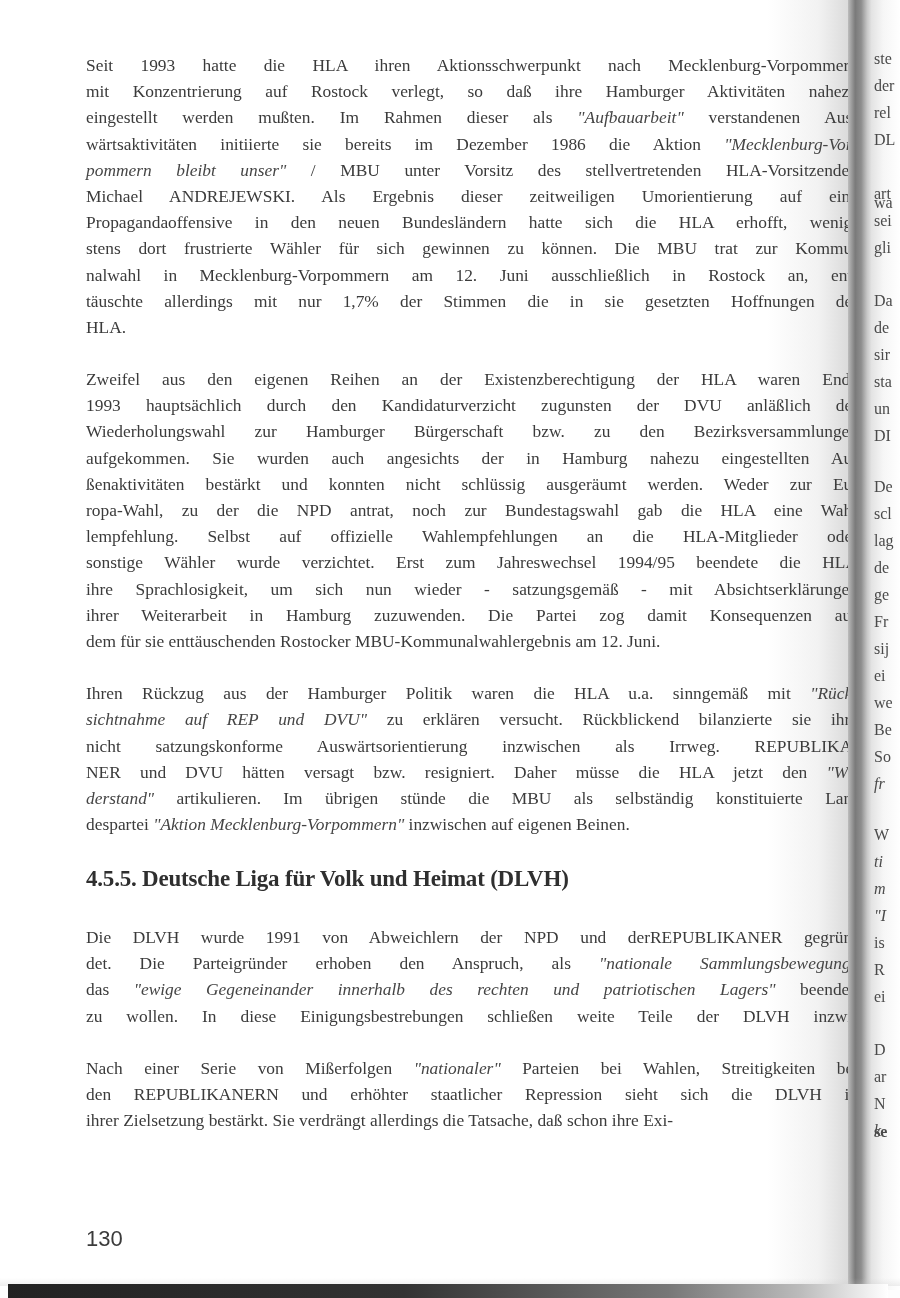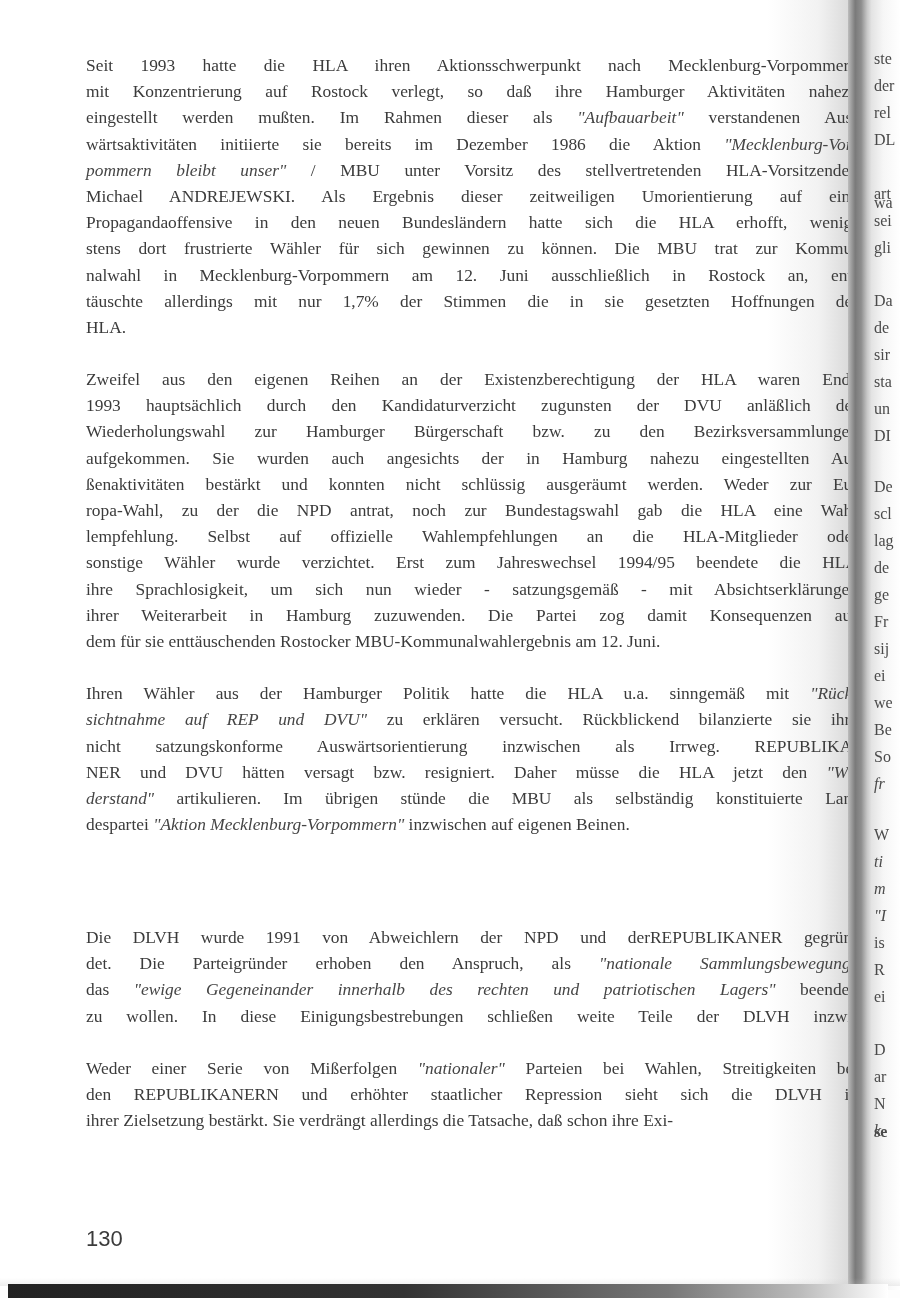--- a/index.html
+++ b/index.html
@@ -129,37 +129,38 @@
           <span class="line"><span>aufgekommen. Sie wurden auch angesichts der in Hamburg nahezu eingestellten Au-</span></span>
           <span class="line"><span>ßenaktivitäten bestärkt und konnten nicht schlüssig ausgeräumt werden. Weder zur Eu-</span></span>
           <span class="line"><span>ropa-Wahl, zu der die NPD antrat, noch zur Bundestagswahl gab die HLA eine Wah-</span></span>
           <span class="line"><span>lempfehlung. Selbst auf offizielle Wahlempfehlungen an die HLA-Mitglieder oder</span></span>
           <span class="line"><span>sonstige Wähler wurde verzichtet. Erst zum Jahreswechsel 1994/95 beendete die HLA</span></span>
           <span class="line"><span>ihre Sprachlosigkeit, um sich nun wieder - satzungsgemäß - mit Absichtserklärungen</span></span>
           <span class="line"><span>ihrer Weiterarbeit in Hamburg zuzuwenden. Die Partei zog damit Konsequenzen aus</span></span>
           <span class="line last"><span>dem für sie enttäuschenden Rostocker MBU-Kommunalwahlergebnis am 12. Juni.</span></span>
         </div>
         <div class="para">
-          <span class="line"><span>Ihren Wähler aus der Hamburger Politik hatte die HLA u.a. sinngemäß mit </span><em>"Rück-</em></span>
+          <span class="line"><span>Ihren Rückzug aus der Hamburger Politik waren die HLA u.a. sinngemäß mit </span><em>"Rück-</em></span>
           <span class="line"><em>sichtnahme auf REP und DVU"</em><span> zu erklären versucht. Rückblickend bilanzierte sie ihre</span></span>
           <span class="line"><span>nicht satzungskonforme Auswärtsorientierung inzwischen als Irrweg. REPUBLIKA-</span></span>
           <span class="line"><span>NER und DVU hätten versagt bzw. resigniert. Daher müsse die HLA jetzt den </span><em>"Wi-</em></span>
           <span class="line"><em>derstand"</em><span> artikulieren. Im übrigen stünde die MBU als selbständig konstituierte Lan-</span></span>
           <span class="line last"><span>despartei </span><em>"Aktion Mecklenburg-Vorpommern"</em><span> inzwischen auf eigenen Beinen.</span></span>
         </div>
       </div>
+    <div class="heading">4.5.5. Deutsche Liga für Volk und Heimat (DLVH)</div>
     <div class="text-col" id="sec-col" style="top: 924px;">
         <div class="para">
           <span class="line"><span>Die DLVH wurde 1991 von Abweichlern der NPD und derREPUBLIKANER gegrün-</span></span>
           <span class="line"><span>det. Die Parteigründer erhoben den Anspruch, als </span><em>"nationale Sammlungsbewegung"</em></span>
           <span class="line"><span>das </span><em>"ewige Gegeneinander innerhalb des rechten und patriotischen Lagers"</em><span> beenden</span></span>
           <span class="line"><span>zu wollen. In diese Einigungsbestrebungen schließen weite Teile der DLVH inzwi-</span></span>
         </div>
         <div class="para">
-          <span class="line"><span>Weder einer Serie von Mißerfolgen </span><em>"nationaler"</em><span> Parteien bei Wahlen, Streitigkeiten bei</span></span>
+          <span class="line"><span>Nach einer Serie von Mißerfolgen </span><em>"nationaler"</em><span> Parteien bei Wahlen, Streitigkeiten bei</span></span>
           <span class="line"><span>den REPUBLIKANERN und erhöhter staatlicher Repression sieht sich die DLVH in</span></span>
           <span class="line last"><span>ihrer Zielsetzung bestärkt. Sie verdrängt allerdings die Tatsache, daß schon ihre Exi-</span></span>
         </div>
       </div>
     <div class="pagenum">130</div>
   </div>
   <div class="gutter"></div>
   <div class="right-page" id="right-page">
       <div class="right-frag" style="top: 50px;">ste</div>
       <div class="right-frag" style="top: 77px;">der</div>

